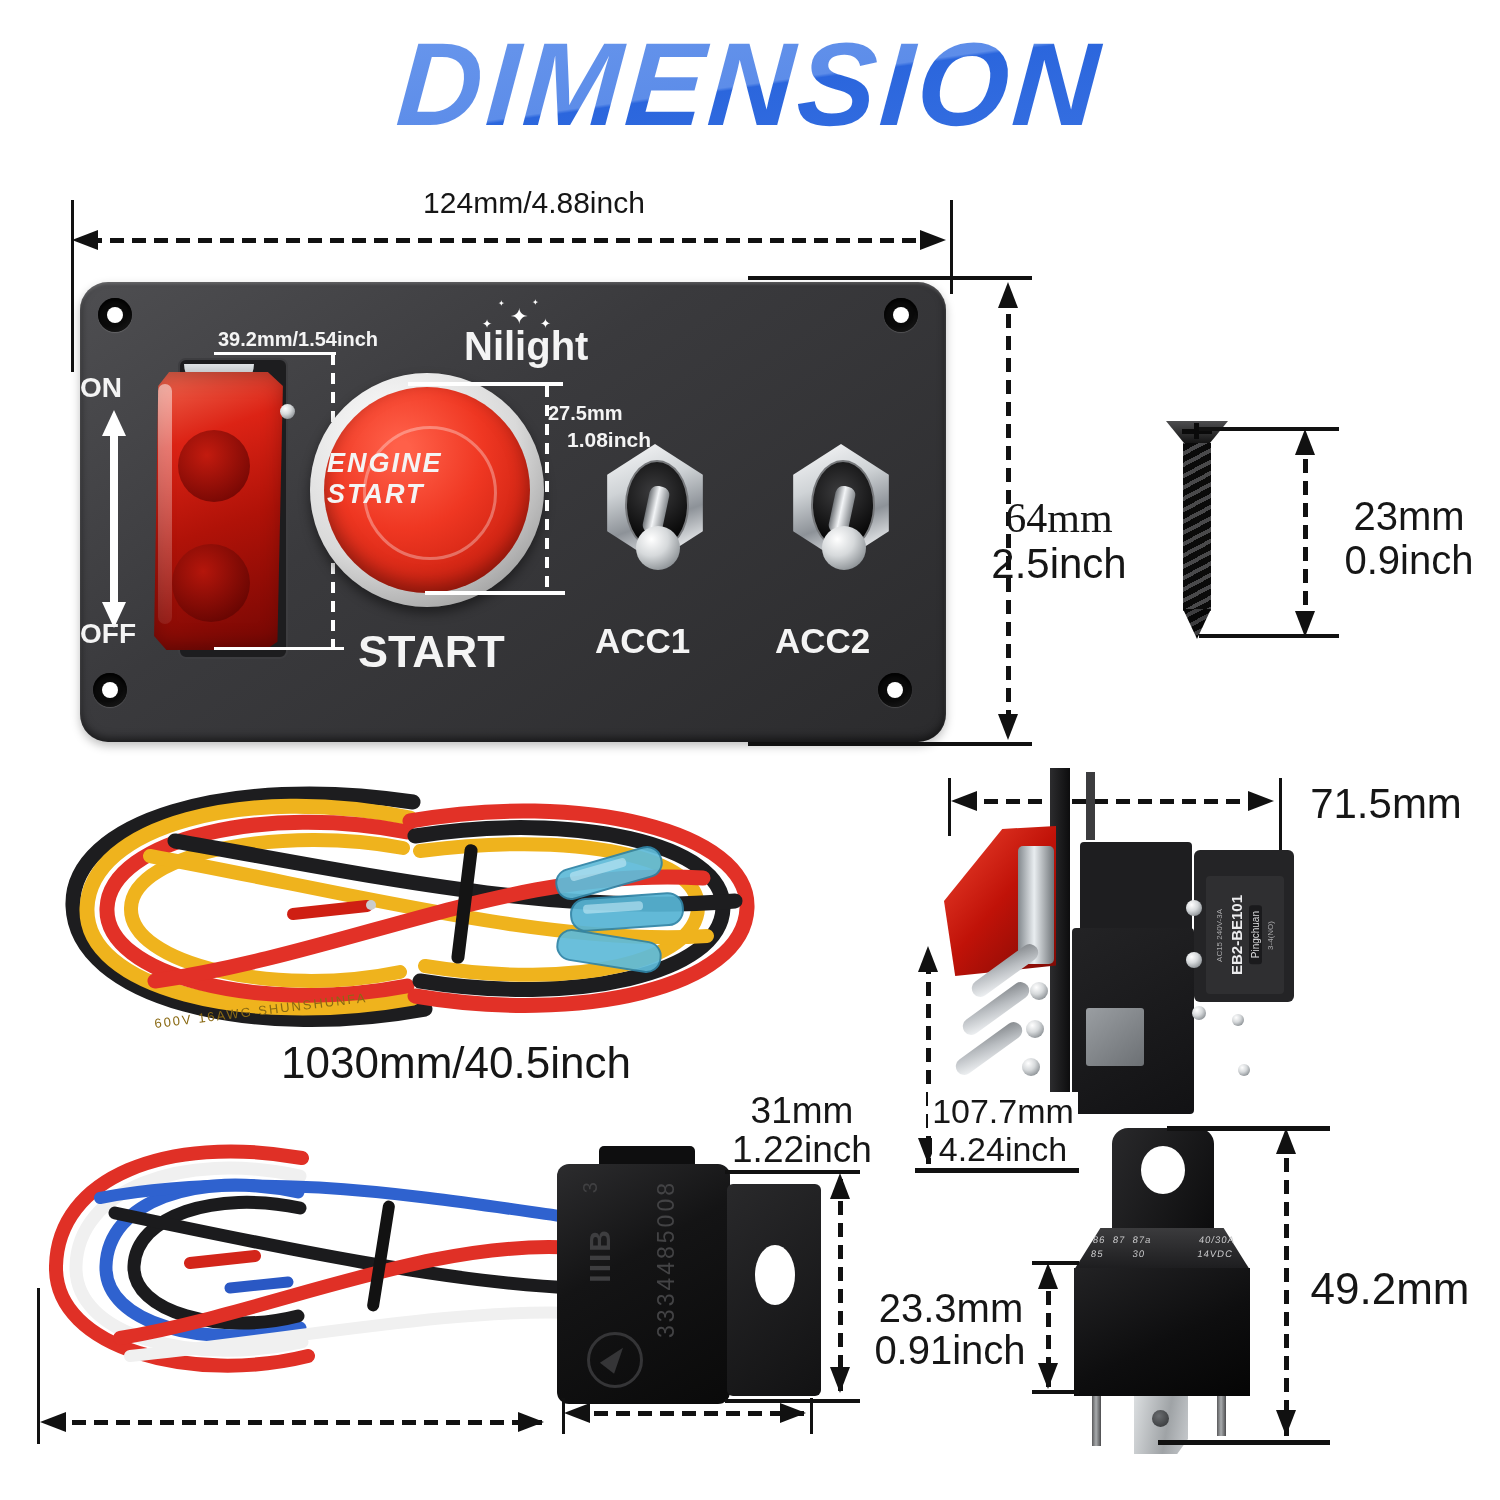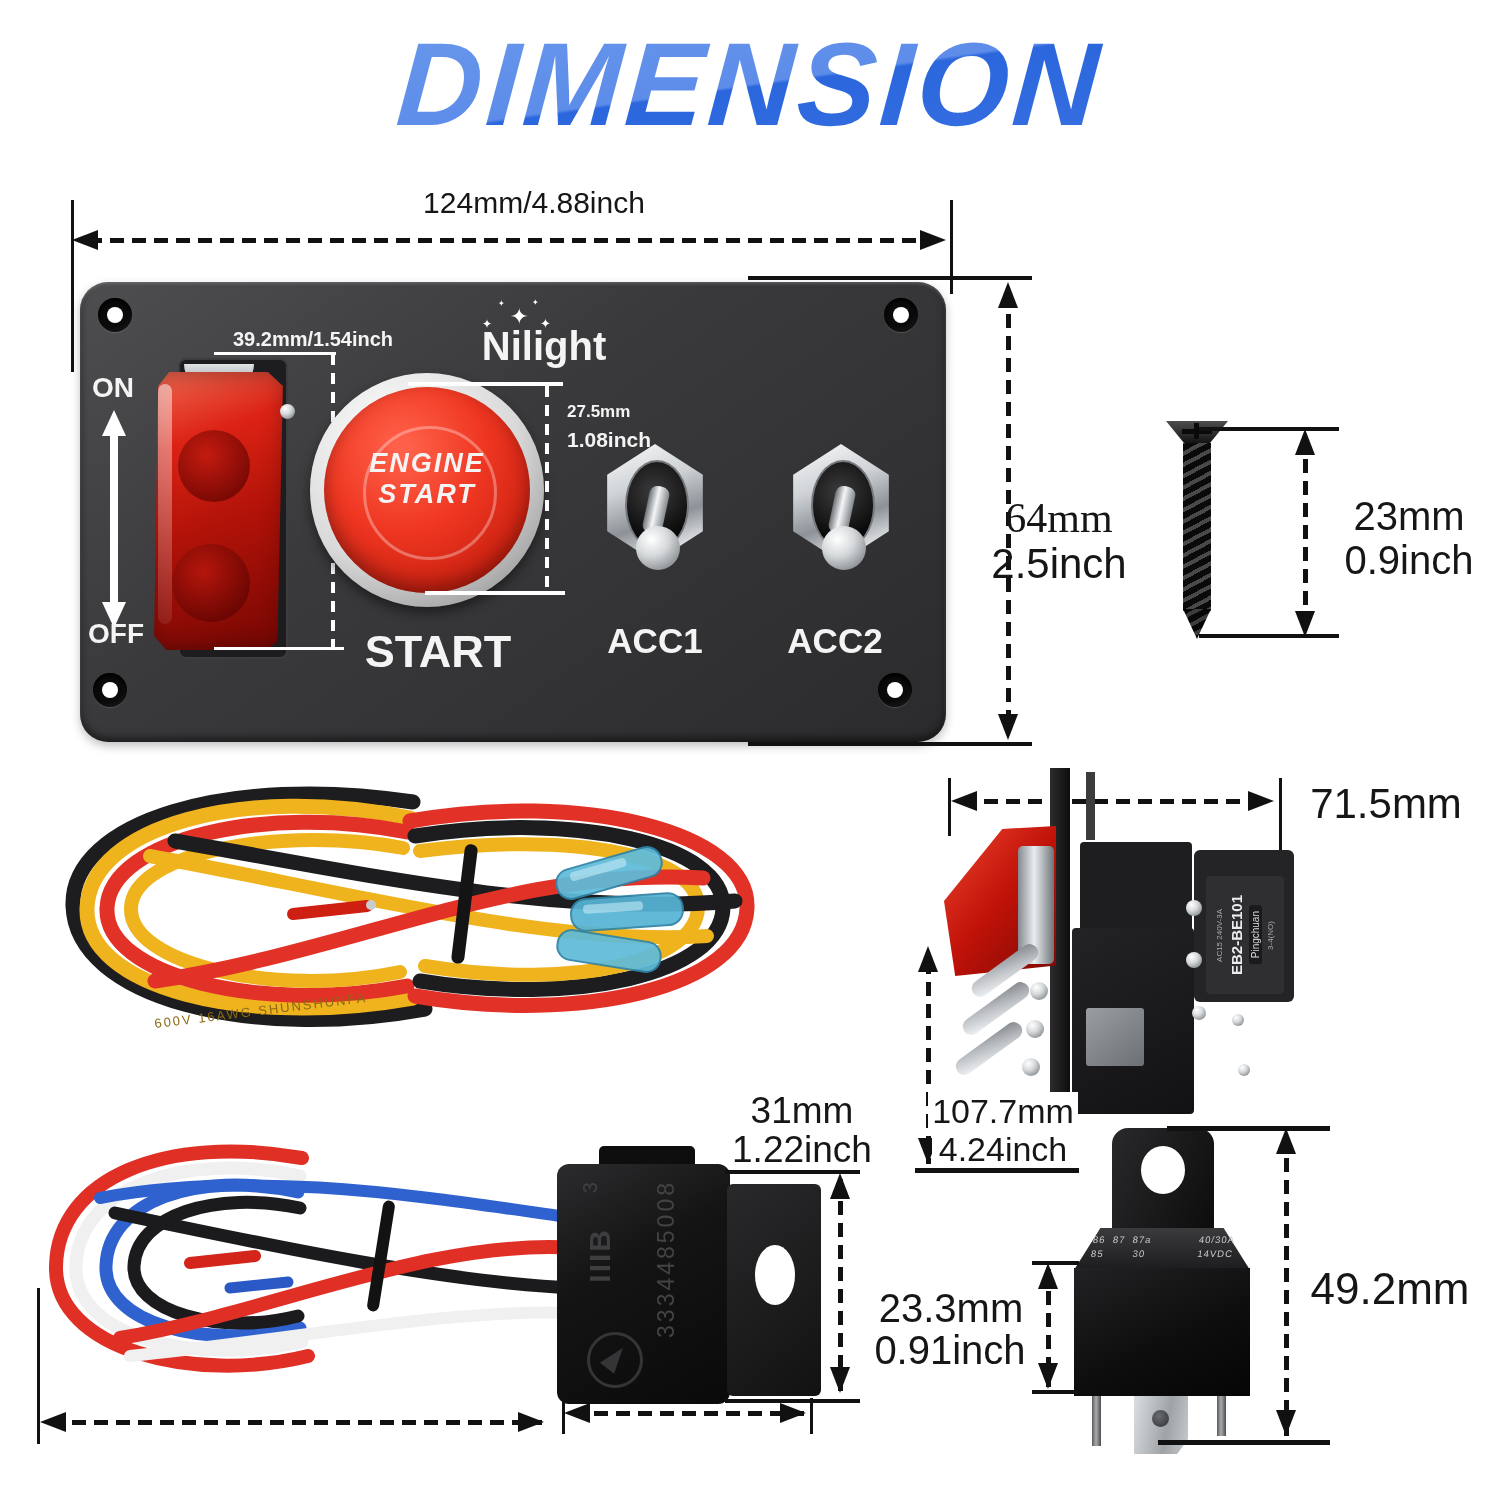--- a/index.html
+++ b/index.html
@@ -27,21 +27,21 @@
            -webkit-background-clip:text;background-clip:text;color:transparent;}
   }
   
   #panel{position:absolute;left:80px;top:282px;width:866px;height:460px;border-radius:28px;
          background:linear-gradient(145deg,#4e4e51 0%,#3a3a3d 40%,#2b2b2d 100%);
          box-shadow:inset 0 2px 3px rgba(255,255,255,.18),inset 0 -4px 8px rgba(0,0,0,.55),0 4px 10px rgba(0,0,0,.25);}
   .hole{position:absolute;width:34px;height:34px;border-radius:50%;
         background:radial-gradient(circle at 40% 35%,#0a0a0a 55%,#232323);
         box-shadow:inset 0 3px 4px #000,0 1px 1px rgba(255,255,255,.15);}
   .hole::after{content:'';position:absolute;left:9px;top:9px;width:16px;height:16px;border-radius:50%;background:#fff;}
-  .wlab{position:absolute;color:#f4f4f4;text-align:center;white-space:nowrap;}
+  .wlab{position:absolute;color:#f4f4f4;white-space:nowrap;}
   .sparkle{position:absolute;color:#fff;line-height:1;}
   .chromeC{position:absolute;border-radius:50%;
            background:radial-gradient(circle at 35% 30%,#ffffff,#d6d9db 40%,#8e9397 78%,#b9bdc0);}
   
   .hex{position:absolute;width:104px;height:118px;
        clip-path:polygon(50% 0%,96% 26%,96% 74%,50% 100%,4% 74%,4% 26%);
        background:linear-gradient(160deg,#fbfbfc 0%,#cfd3d6 35%,#8d9298 62%,#e9ebed 86%,#b5b9bd 100%);}
   .well{position:absolute;width:60px;height:86px;border-radius:50%;border:2px solid #77797c;
         background:radial-gradient(circle at 45% 35%,#3c3c3e,#060606 75%);}
   .stem{position:absolute;width:20px;height:48px;border-radius:8px;
@@ -110,21 +110,21 @@
          box-shadow:inset 0 -8px 18px rgba(0,0,0,.35);"></div>
     <div class="abs" style="left:283px;top:144px;width:128px;height:128px;border-radius:50%;border:3px solid rgba(255,255,255,.32);"></div>
     <div class="wlab" style="left:247px;top:166px;width:200px;font-size:27px;font-weight:900;font-style:italic;letter-spacing:2px;line-height:31px;">
       <div>ENGINE</div>
       <div>START</div>
     </div>
 
     <div class="wln" style="left:328px;top:100px;width:155px;height:4px;"></div>
     <div class="wdashV" style="left:465px;top:104px;height:206px;"></div>
     <div class="wln" style="left:345px;top:309px;width:140px;height:4px;"></div>
-    <div class="wlab" style="left:487px;top:120px;width:110px;text-align:left;font-size:17px;font-weight:600;">27.5mm</div>
+    <div class="wlab" style="left:468px;top:120px;width:110px;text-align:left;font-size:20px;font-weight:600;">27.5mm</div>
     <div class="wlab" style="left:487px;top:146px;width:110px;text-align:left;font-size:21px;font-weight:600;">1.08inch</div>
 
     <div class="wlab" style="left:278px;top:344px;width:160px;font-size:45px;font-weight:800;">START</div>
 
     <div class="hex" style="left:523px;top:162px;"></div>
     <div class="well" style="left:545px;top:178px;"></div>
     <div class="stem" style="left:566px;top:204px;"></div>
     <div class="chromeC" style="left:556px;top:244px;width:44px;height:44px;"></div>
     <div class="wlab" style="left:515px;top:339px;width:120px;font-size:35px;font-weight:800;">ACC1</div>
 
@@ -175,20 +175,21 @@
     <rect x="423" y="78" width="13" height="120" rx="6" fill="#141414" transform="rotate(7 430 138)"></rect>
     <g>
       <rect x="520" y="92" width="108" height="30" rx="14" fill="#5fbbd9" stroke="#2f84a6" stroke-width="2" opacity=".93" transform="rotate(-16 574 107)"></rect>
       <rect x="536" y="130" width="112" height="32" rx="15" fill="#57b4d4" stroke="#2f84a6" stroke-width="2" opacity=".93" transform="rotate(-4 592 146)"></rect>
       <rect x="522" y="170" width="104" height="30" rx="14" fill="#5fbbd9" stroke="#2f84a6" stroke-width="2" opacity=".93" transform="rotate(9 574 185)"></rect>
       <rect x="534" y="99" width="58" height="9" rx="4" fill="#c3e9f5" opacity=".6" transform="rotate(-16 563 103)"></rect>
       <rect x="548" y="137" width="60" height="9" rx="4" fill="#c3e9f5" opacity=".6" transform="rotate(-4 578 141)"></rect>
     </g>
     <text x="120" y="262" font-size="13" fill="#8a6a14" letter-spacing="2" transform="rotate(-7 120 262)">600V  16AWG  SHUNSHUNFA</text>
   </svg>
+  <div class="dlab" style="left:256px;top:1038px;width:400px;font-size:44px;">1030mm/40.5inch</div>
 
   <div class="ln" style="left:948px;top:778px;width:3px;height:58px;"></div>
   <div class="ln" style="left:1279px;top:778px;width:3px;height:148px;"></div>
   <div class="dashH" style="left:962px;top:799px;width:306px;"></div>
   <div class="ah l" style="left:951px;top:791px;"></div>
   <div class="ah r" style="left:1248px;top:791px;"></div>
   <div class="dlab" style="left:1296px;top:780px;width:180px;font-size:42px;">71.5mm</div>
 
   <div class="abs" style="left:1086px;top:772px;width:9px;height:68px;background:#3c3c3e;"></div>
   <div class="abs" style="left:1050px;top:768px;width:20px;height:404px;background:linear-gradient(90deg,#2c2c2e,#0d0d0e);"></div>

